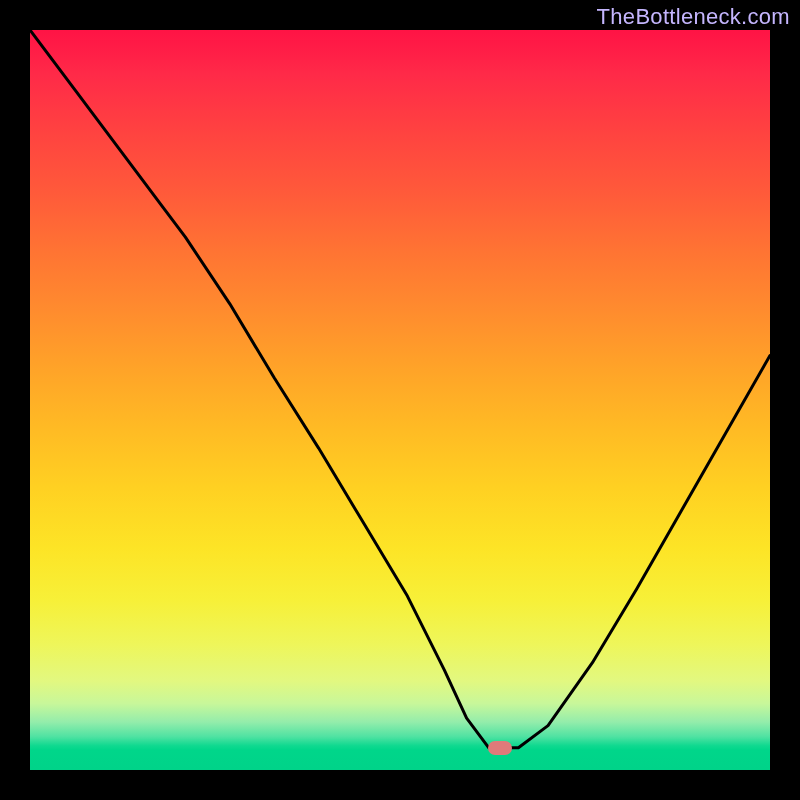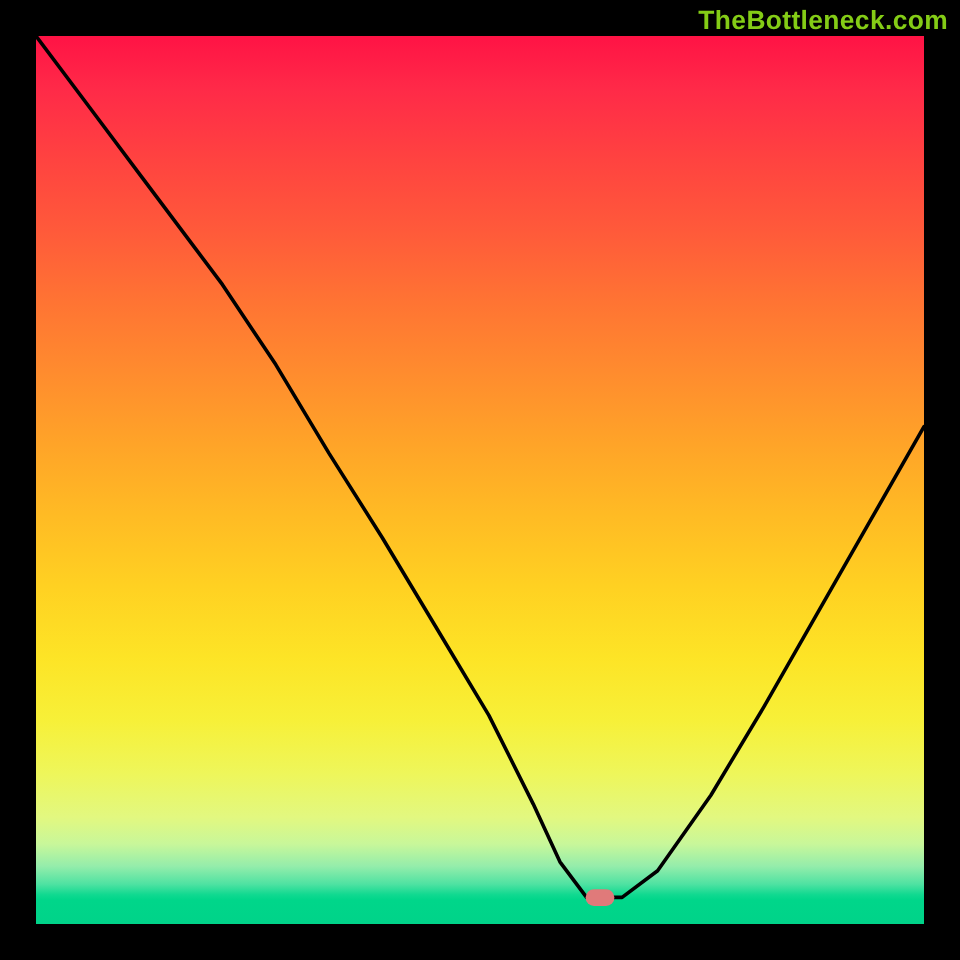--- a/index.html
+++ b/index.html
@@ -14,23 +14,23 @@
   .frame {
     position: relative;
     width: 800px;
     height: 800px;
     background: #000;
   }
   .watermark {
     position: absolute;
     top: 4px;
     right: 10px;
-    color: #84cc16;
+    color: #c4b5fd;
     font-size: 22px;
-    font-weight: 700;
+    font-weight: 400;
     letter-spacing: 0.3px;
     z-index: 5;
   }
   .plot {
     position: absolute;
     left: 30px;
     top: 30px;
     width: 740px;
     height: 740px;
     overflow: hidden;

